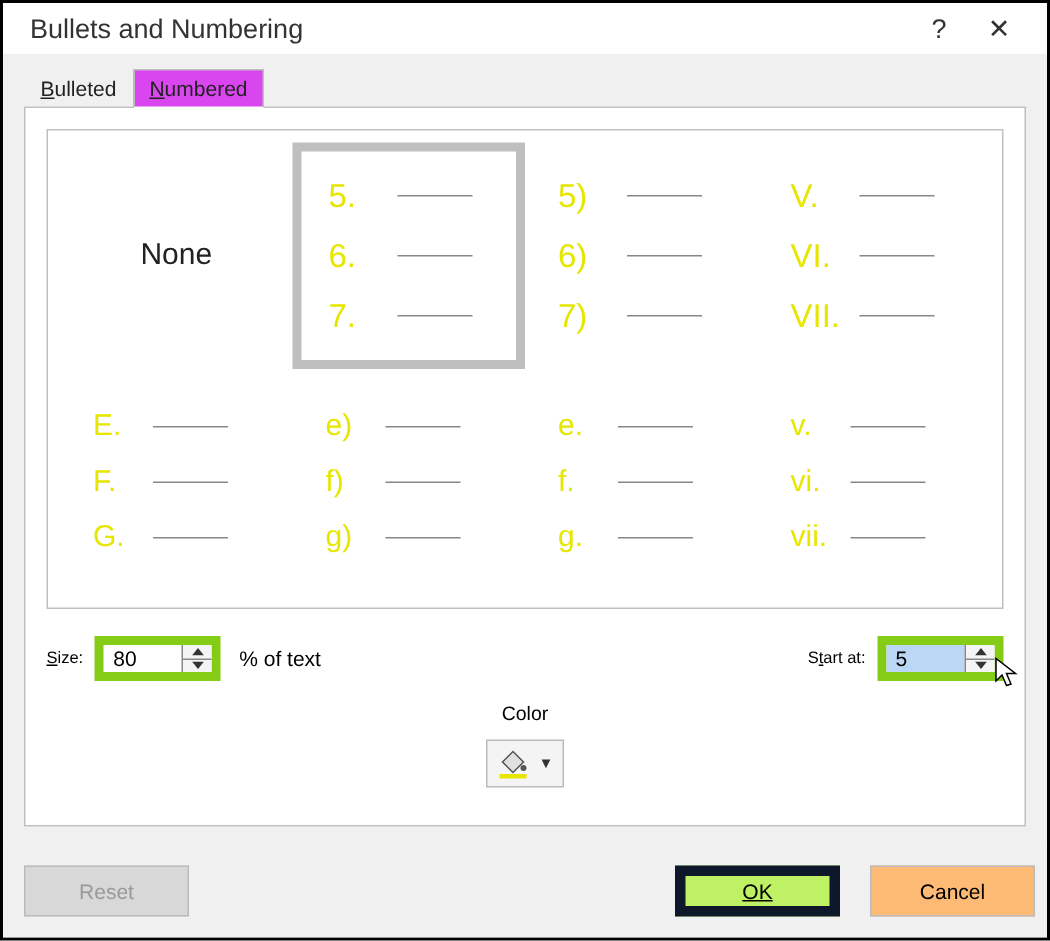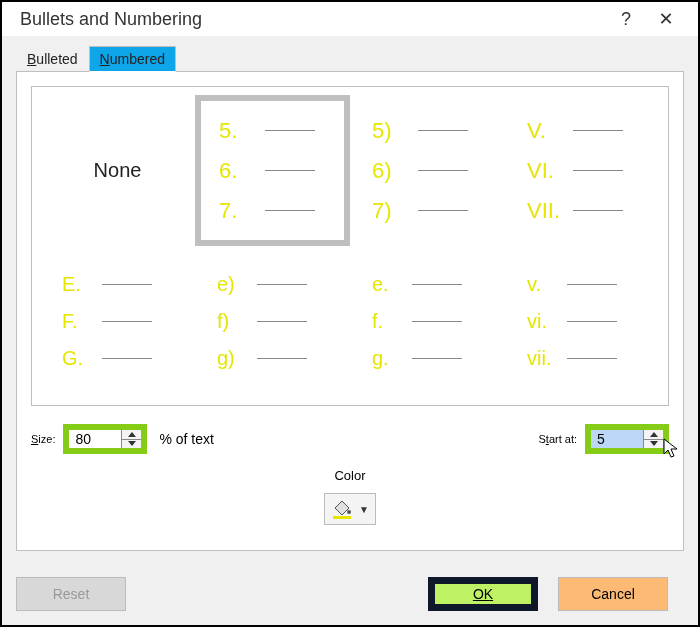--- a/index.html
+++ b/index.html
@@ -51,21 +51,21 @@
   .tab {
     padding: 4px 10px;
     font-size: 14px;
     color: #222;
     border: 1px solid transparent;
     cursor: pointer;
     position: relative;
   }
   .tab .ul { text-decoration: underline; }
   .tab.active {
-    background: #0ea5e9;
+    background: #d946ef;
     border: 1px solid #bfbfbf;
     border-bottom: 1px solid #fff;
     z-index: 2;
   }
   .tabpanel {
     border: 1px solid #bfbfbf;
     background: #fff;
     margin-top: -1px;
     flex: 1;
     padding: 14px 14px 10px 14px;
@@ -183,21 +183,21 @@
     background: #f4f4f4;
     height: 32px;
     padding: 0 6px;
     cursor: pointer;
   }
   .dropdown-arrow { font-size: 10px; color: #333; }
   
   .footer {
     display: flex;
     align-items: center;
-    padding: 12px 30px 14px 14px;
+    padding: 12px 8px 14px 14px;
     gap: 20px;
     background: #f0f0f0;
   }
   .btn {
     min-width: 110px;
     height: 34px;
     display: flex;
     align-items: center;
     justify-content: center;
     font-size: 14px;

